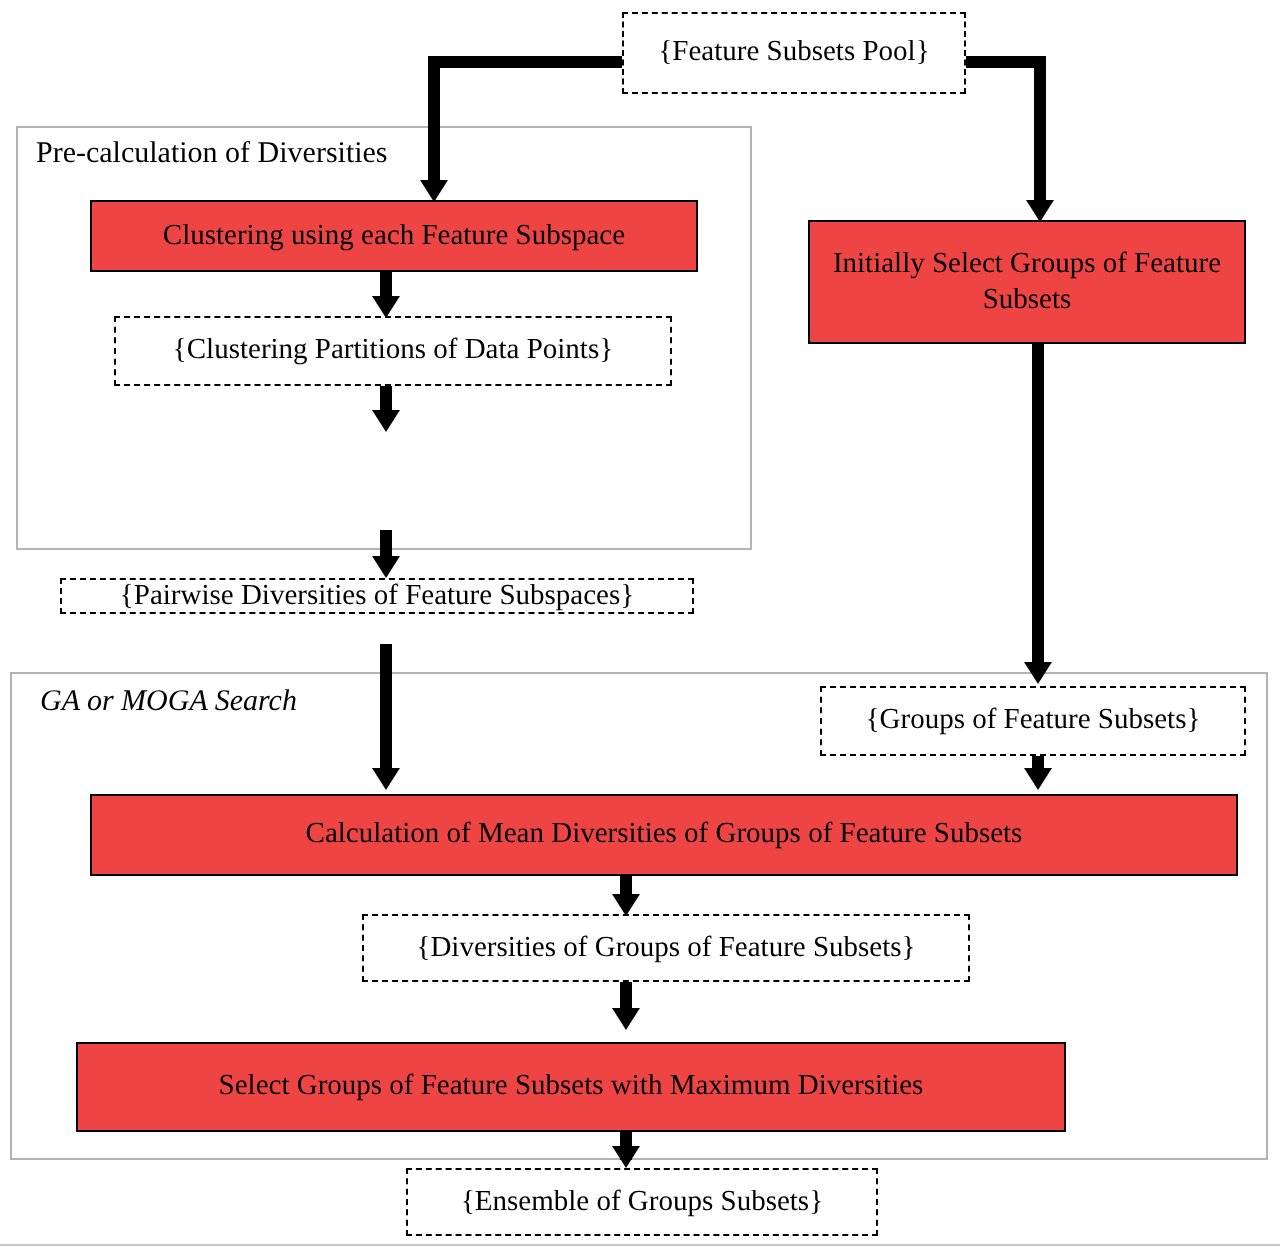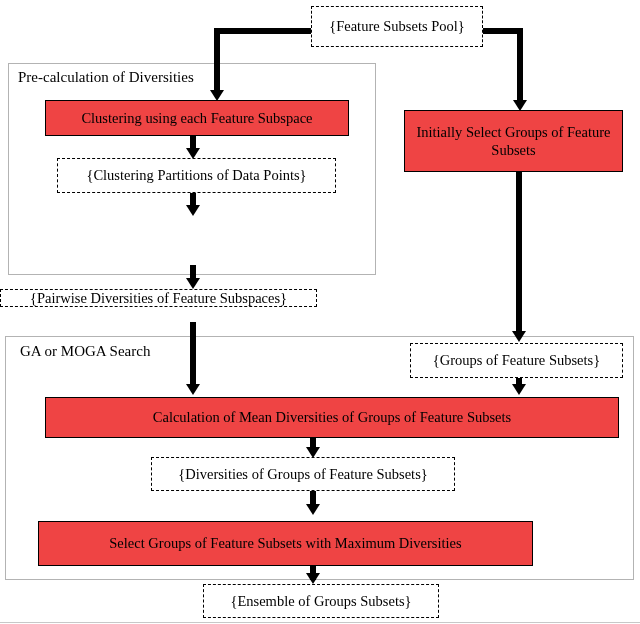--- a/index.html
+++ b/index.html
@@ -77,21 +77,21 @@
 </style>
 </head>
 <body>
 
 <div id="canvas">
 
   <div class="panel" style="left:8px; top:63px; width:368px; height:212px;"></div>
   <div class="panel-label" style="left:18px; top:69px;">Pre-calculation of Diversities</div>
 
   <div class="panel" style="left:5px; top:336px; width:629px; height:244px;"></div>
-  <div class="panel-label" style="left:20px; top:343px;">GA or MOGA Search</div>
+  <div class="panel-label" style="left:20px; top:343px;font-style:italic;">GA or MOGA Search</div>
 
   <div class="hline" style="left:214px; top:28px; width:104px; height:6px;"></div>
   <div class="vline" style="left:214px; top:28px; width:6px; height:64px;"></div>
   <div class="arrowhead" style="left:210px; top:90px;"></div>
 
   <div class="hline" style="left:476px; top:28px; width:47px; height:6px;"></div>
   <div class="vline" style="left:517px; top:28px; width:6px; height:74px;"></div>
   <div class="arrowhead" style="left:512.5px; top:100px;"></div>
 
   <div class="vline" style="left:190px; top:135px; width:6px; height:16px;"></div>
@@ -121,29 +121,29 @@
   <div class="vline" style="left:310px; top:565px; width:6px; height:15px;"></div>
   <div class="arrowhead" style="left:305.5px; top:573px;"></div>
 
   <div class="node data" style="left:311px; top:6px; width:172px; height:41px;">{Feature Subsets Pool}</div>
 
   <div class="node process" style="left:45px; top:100px; width:304px; height:36px;">Clustering using each Feature Subspace</div>
 
   <div class="node data" style="left:57px; top:158px; width:279px; height:35px;">{Clustering Partitions of Data Points}</div>
 
 
-  <div class="node data" style="left:0; top:289px; width:317px; height:18px;">{Pairwise Diversities of Feature Subspaces}</div>
+  <div class="node data" style="left:30px; top:289px; width:317px; height:18px;">{Pairwise Diversities of Feature Subspaces}</div>
 
   <div class="node process" style="left:404px; top:110px; width:219px; height:62px;">Initially Select Groups of Feature Subsets</div>
 
   <div class="node data" style="left:410px; top:343px; width:213px; height:35px;">{Groups of Feature Subsets}</div>
 
   <div class="node process" style="left:45px; top:397px; width:574px; height:41px;">Calculation of Mean Diversities of Groups of Feature Subsets</div>
 
-  <div class="node data" style="left:151px; top:457px; width:304px; height:34px;">{Diversities of Groups of Feature Subsets}</div>
+  <div class="node data" style="left:181px; top:457px; width:304px; height:34px;">{Diversities of Groups of Feature Subsets}</div>
 
   <div class="node process" style="left:38px; top:521px; width:495px; height:45px;">Select Groups of Feature Subsets with Maximum Diversities</div>
 
   <div class="node data" style="left:203px; top:584px; width:236px; height:34px;">{Ensemble of Groups Subsets}</div>
 
   <div class="bottomrule" style="top:622px;"></div>
 
 </div>
 
 </body></html>

